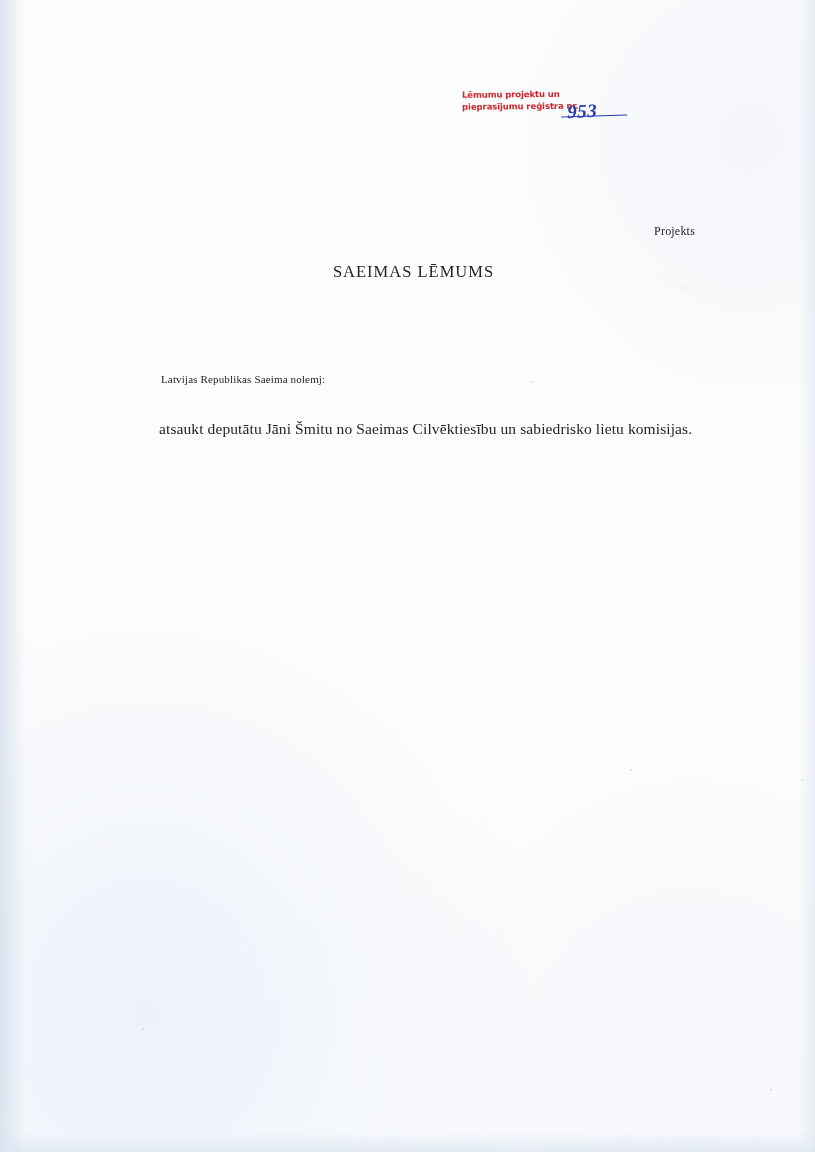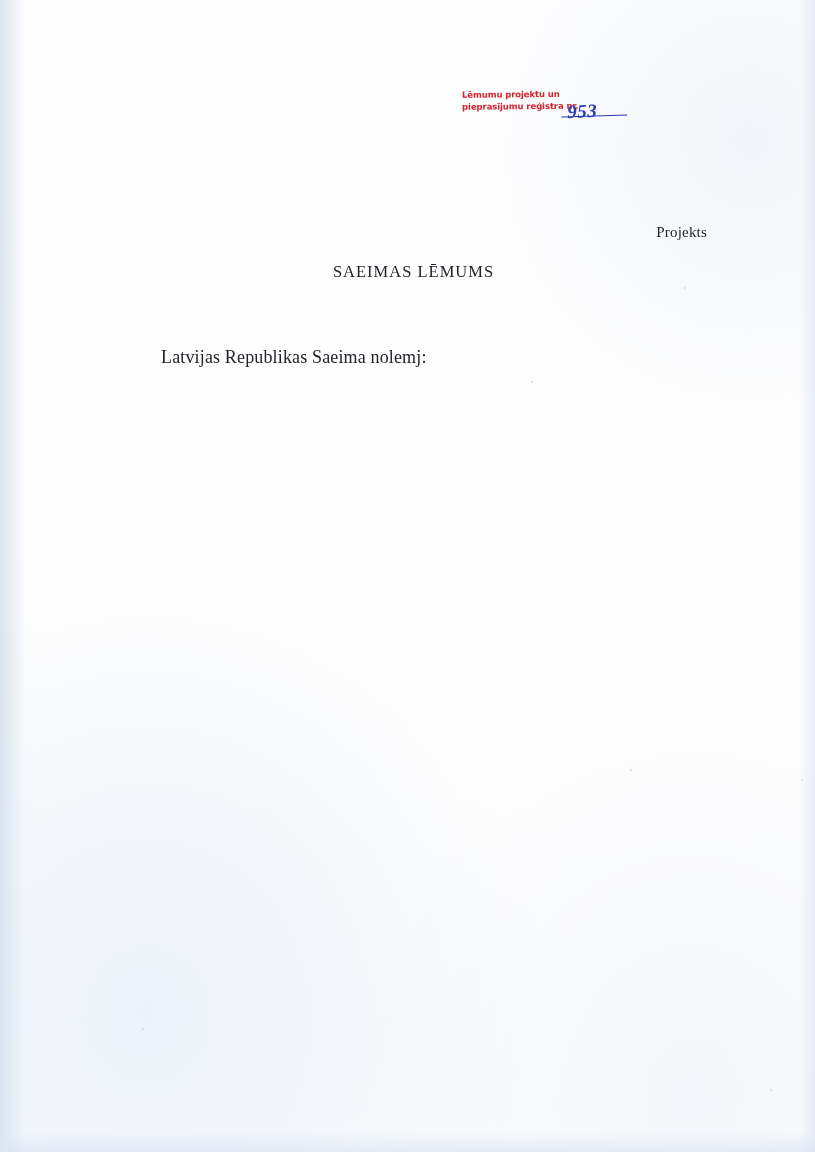--- a/index.html
+++ b/index.html
@@ -82,40 +82,40 @@
     top: 28px;
     width: 66px;
     height: 1.4px;
     background: #2a3bb5;
     transform: rotate(-1.2deg);
   }
 
   
   .projekts {
     position: absolute;
-    right: 108px;
+    right: 120px;
     top: 224px;
-    font-size: 15px;
+    font-size: 12px;
     letter-spacing: 0.2px;
   }
   .doc-title {
     position: absolute;
     left: 0;
     right: 0;
     top: 262px;
     text-align: center;
     font-size: 16.5px;
     letter-spacing: 1.0px;
     padding-right: 32px;
   }
   .lead {
     position: absolute;
     left: 117px;
-    top: 347px;
-    font-size: 18px;
+    top: 373px;
+    font-size: 11px;
     letter-spacing: 0.15px;
     font-family: Liberation Serif, serif;
   }
   .resolution {
     position: absolute;
     left: 115px;
     top: 417px;
     right: 110px;
     font-size: 15.5px;
     letter-spacing: 0.1px;
@@ -142,20 +142,21 @@
     <span class="stamp-number">953</span>
     <span class="stamp-rule"></span>
   </div>
 
   <div class="projekts">Projekts</div>
 
   <div class="doc-title">SAEIMAS LĒMUMS</div>
 
   <div class="lead">Latvijas Republikas Saeima nolemj:</div>
 
+  <div class="resolution">atsaukt deputātu Jāni Šmitu no Saeimas Cilvēktiesību un sabiedrisko lietu komisijas.</div>
 
   <span class="speck" style="left:640px; top:287px; width:2px; height:2px;"></span>
   <span class="speck" style="left:487px; top:381px; width:2px; height:2px;"></span>
   <span class="speck" style="left:586px; top:769px; width:2px; height:2px;"></span>
   <span class="speck" style="left:757px; top:779px; width:2px; height:2px;"></span>
   <span class="speck" style="left:726px; top:1089px; width:2px; height:2px;"></span>
   <span class="speck" style="left:98px; top:1028px; width:2px; height:2px;"></span>
 </div>
 
 <div class="edge-left"></div>

